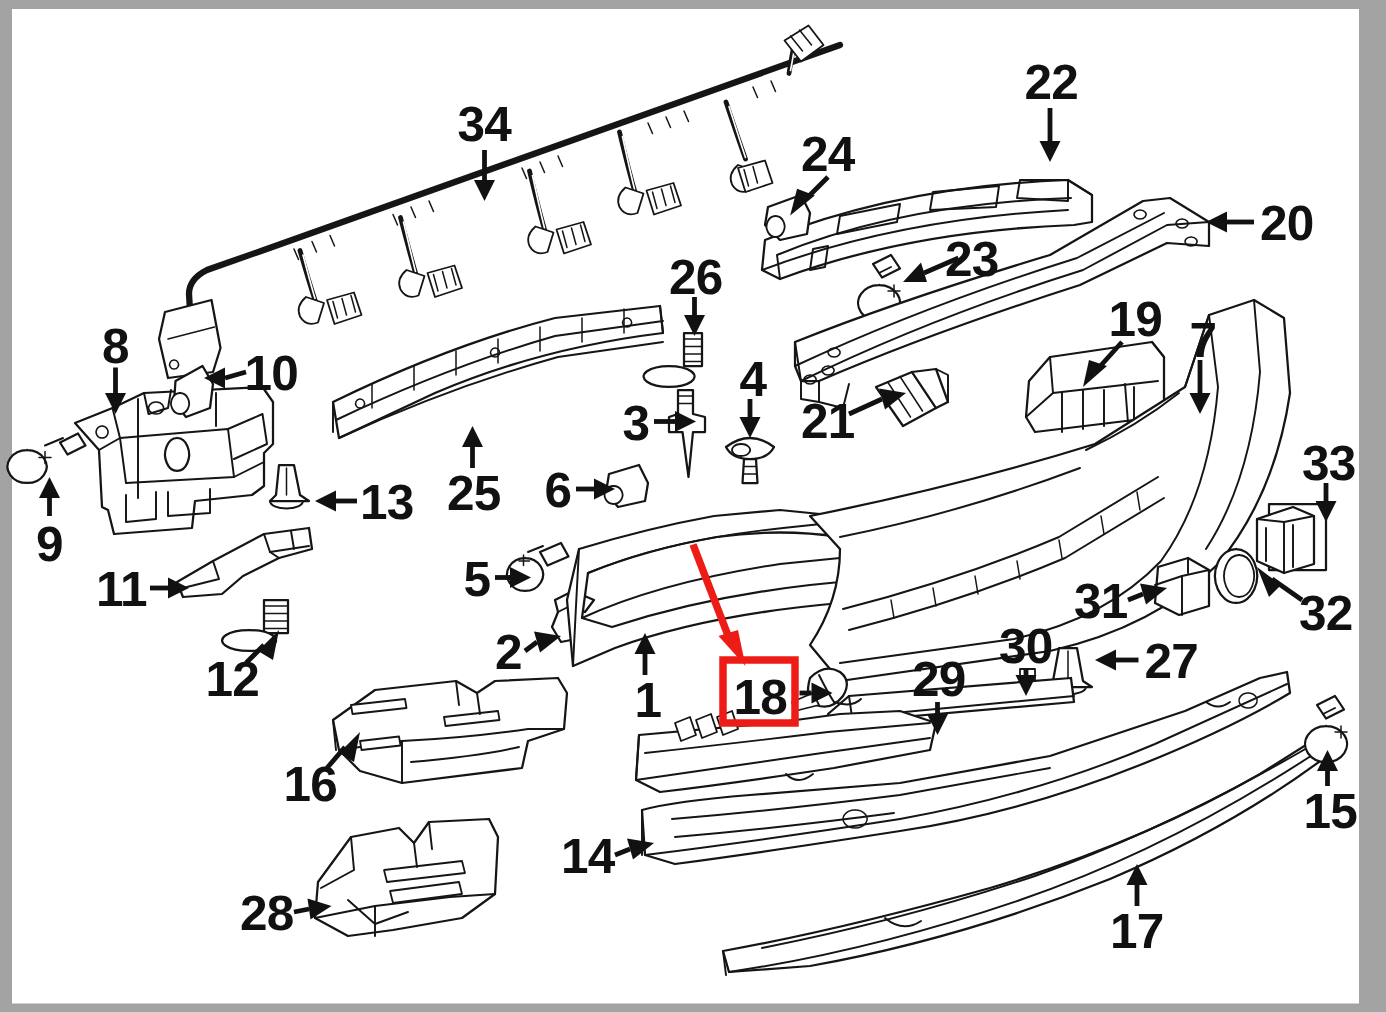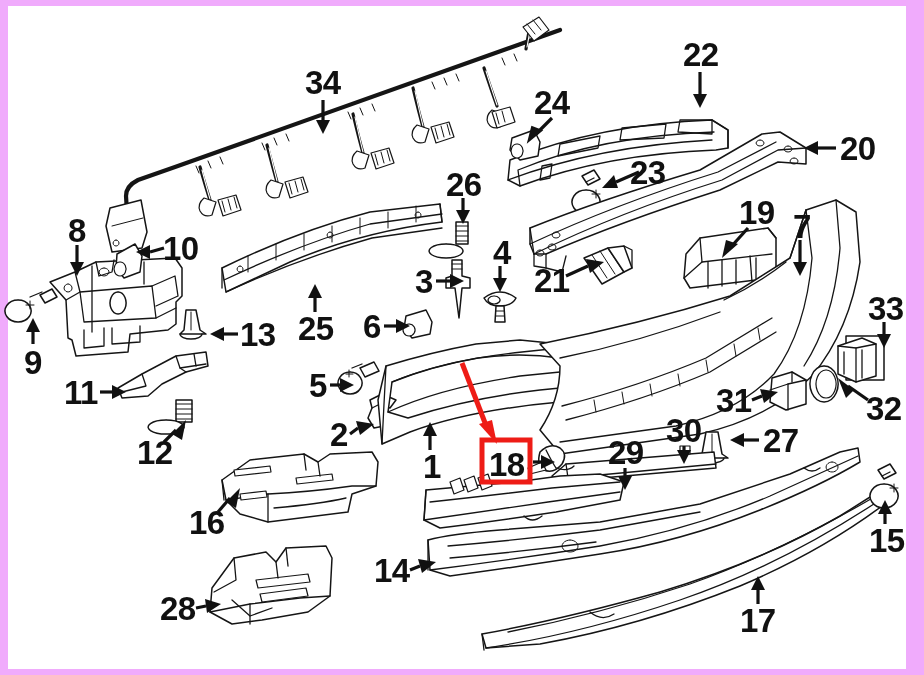--- a/index.html
+++ b/index.html
@@ -1,18 +1,18 @@
 <!DOCTYPE html>
 <html><head>
 <meta charset="utf-8">
 <style>
   html,body{margin:0;padding:0;background:#ffffff;}
   body{width:924px;height:675px;overflow:hidden;
        font-family:"Liberation Sans","DejaVu Sans",sans-serif;}
-  #page{position:relative;width:924px;height:675px;background:#f0abfc;}
+  #page{position:relative;width:924px;height:675px;background:#a3a3a3;}
   #canvas{position:absolute;left:8px;top:6px;width:898px;height:663px;background:#ffffff;}
   #svgwrap{position:absolute;left:0;top:0;width:924px;height:675px;}
   svg{display:block;}
   .lbl{font-family:"Liberation Sans","DejaVu Sans",sans-serif;font-weight:700;
        fill:#111111;font-size:33px;letter-spacing:-0.5px;}
   .pt{fill:#ffffff;stroke:#151515;stroke-width:1.5;stroke-linejoin:round;stroke-linecap:round;}
   .pt2{fill:#ffffff;stroke:#151515;stroke-width:1.2;stroke-linejoin:round;stroke-linecap:round;}
   .ln{fill:none;stroke:#151515;stroke-width:1.3;stroke-linecap:round;stroke-linejoin:round;}
   .lnt{fill:none;stroke:#151515;stroke-width:1;stroke-linecap:round;stroke-linejoin:round;}
   .lead{fill:none;stroke:#111111;stroke-width:3.2;stroke-linecap:butt;}

